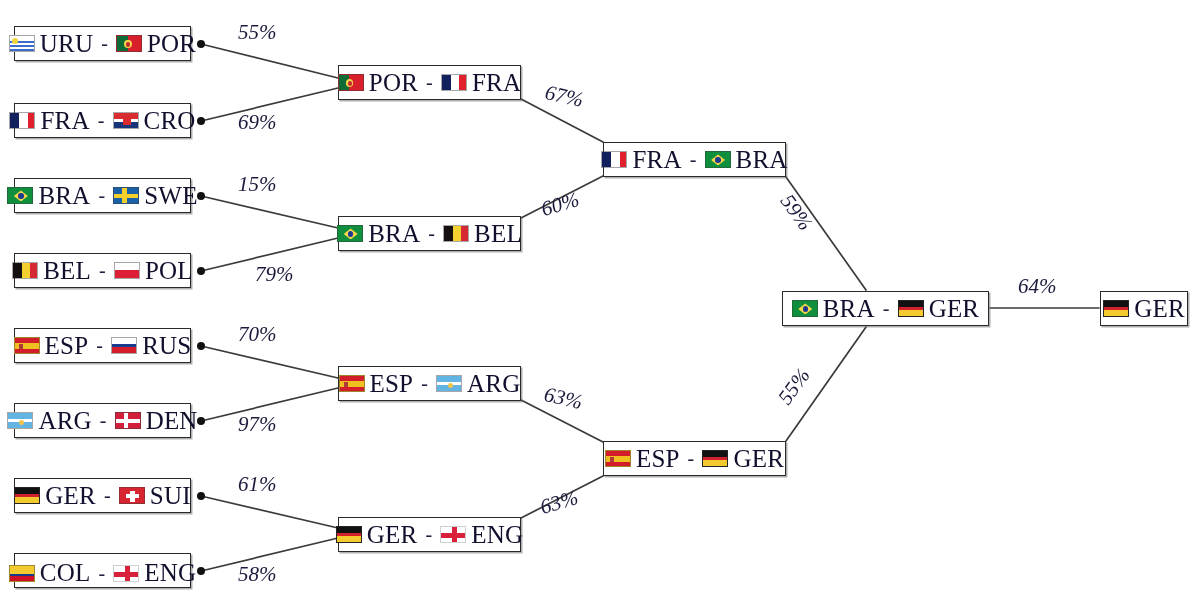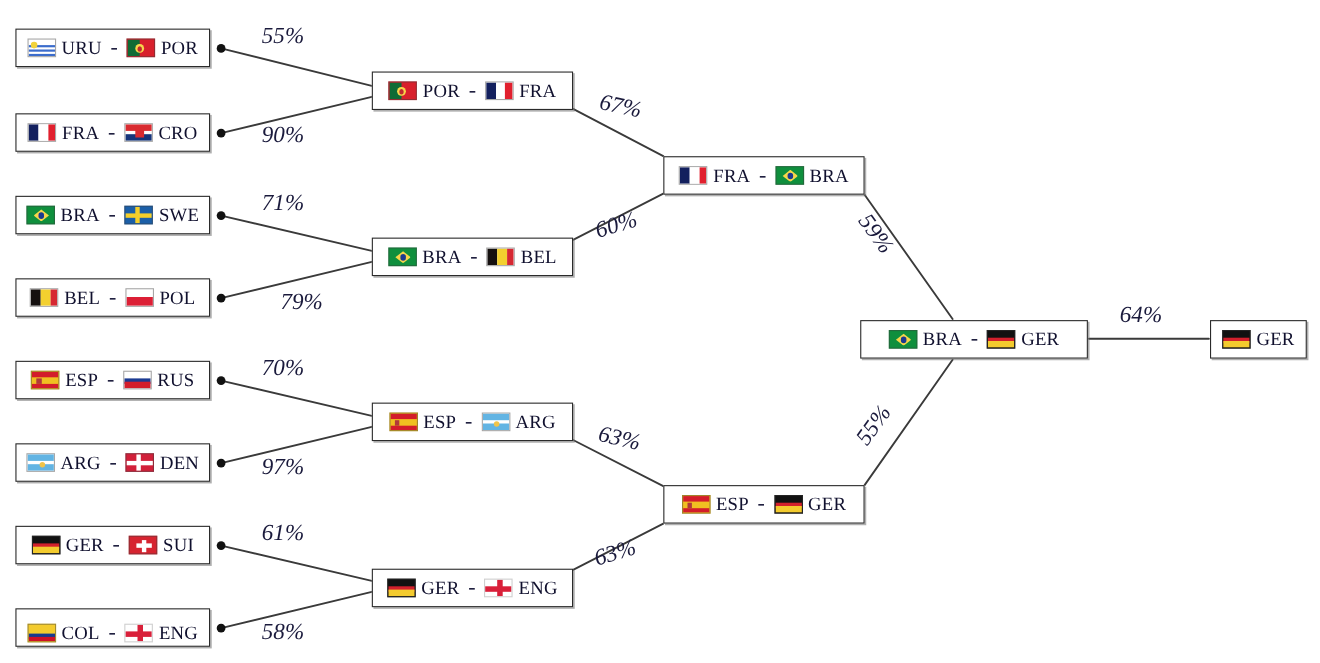--- a/index.html
+++ b/index.html
@@ -29,21 +29,21 @@
   .match .inner{
     display:flex;align-items:center;justify-content:center;
     gap:5px;
     font-size:21px;
     font-family:"Liberation Serif", serif;
     color:#101035;
     letter-spacing:0.2px;
     padding:0 9px;
   }
   .team{display:inline-flex;align-items:center;gap:5px;}
-  .code{font-size:17px;color:#10102e;font-family:"Liberation Serif",serif;}
+  .code{font-size:25px;color:#10102e;font-family:"Liberation Serif",serif;}
   .dash{padding:0 3px;font-size:20px;color:#202040;}
   .flag{
     display:inline-block;width:26px;height:17px;
     position:relative;overflow:hidden;
     border:0.5px solid rgba(60,60,60,0.45);
     box-sizing:border-box;
     vertical-align:middle;
     flex:0 0 auto;
   }
   .flag i{position:absolute;display:block;}
@@ -494,22 +494,22 @@
         <span class="flag f-ger">
             <i class="r"></i>
             <i class="y"></i>
           </span>
         <span class="code">GER</span>
       </span>
     </span>
   </div>
 
   <div class="pct" style="left:238px;top:20px;transform:rotate(0deg);">55%</div>
-  <div class="pct" style="left:238px;top:110px;">90%</div>
-  <div class="pct" style="left:238px;top:172px;">71%</div>
+  <div class="pct" style="left:238px;top:110px;">69%</div>
+  <div class="pct" style="left:238px;top:172px;">15%</div>
   <div class="pct" style="left:238px;top:262px;margin-left:17px;">79%</div>
   <div class="pct" style="left:238px;top:322px;">70%</div>
   <div class="pct" style="left:238px;top:412px;">97%</div>
   <div class="pct" style="left:238px;top:472px;text-align:right;">61%</div>
   <div class="pct" style="left:238px;top:562px;">58%</div>
 
   <div class="pct" style="left:545px;top:84px;transform:rotate(12deg);">67%</div>
   <div class="pct" style="left:541px;top:192px;transform:rotate(-17deg);">60%</div>
   <div class="pct" style="left:544px;top:386px;transform:rotate(13deg);">63%</div>
   <div class="pct" style="left:540px;top:490px;transform:rotate(-17deg);">63%</div>

